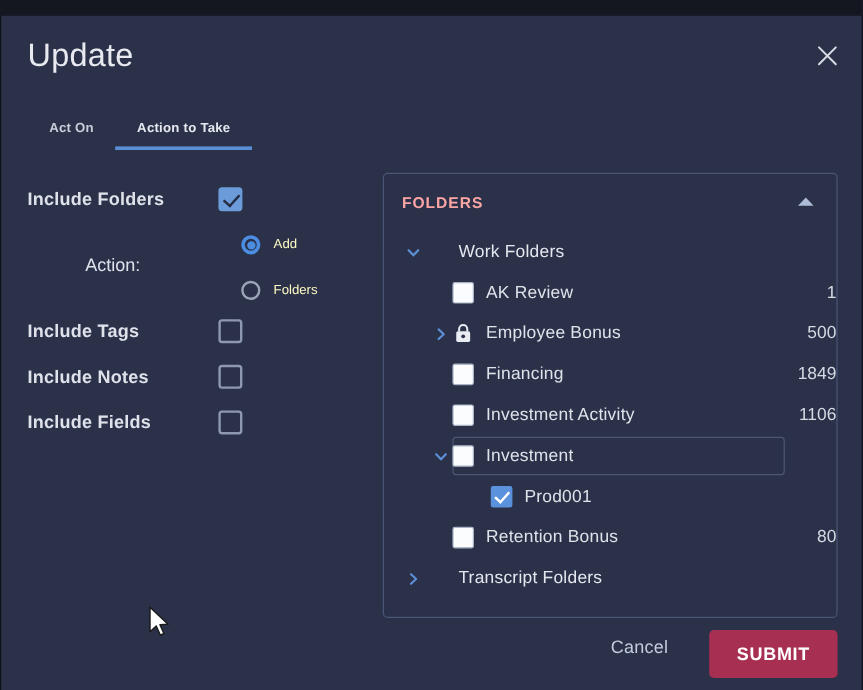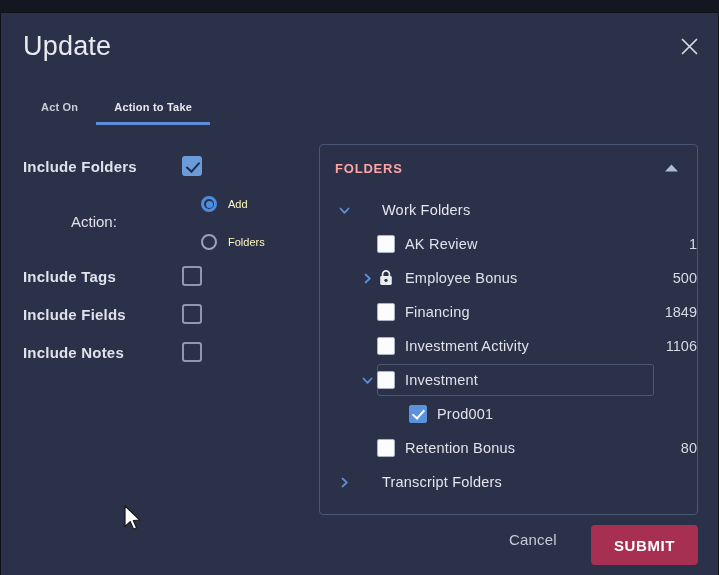--- a/index.html
+++ b/index.html
@@ -377,28 +377,28 @@
     </div>
 
     <div class="opt-row">
       <span class="opt-label">Include Tags</span>
       <span class="opt-box">
         <span class="cbox"></span>
       </span>
     </div>
 
     <div class="opt-row">
-      <span class="opt-label">Include Fields</span>
+      <span class="opt-label">Include Notes</span>
       <span class="opt-box">
         <span class="cbox"></span>
       </span>
     </div>
 
     <div class="opt-row">
-      <span class="opt-label">Include Notes</span>
+      <span class="opt-label">Include Fields</span>
       <span class="opt-box">
         <span class="cbox"></span>
       </span>
     </div>
 
   </div>
 
   <div class="folders-panel">
     <div class="folders-header">
       <span class="folders-header-title">FOLDERS</span>

